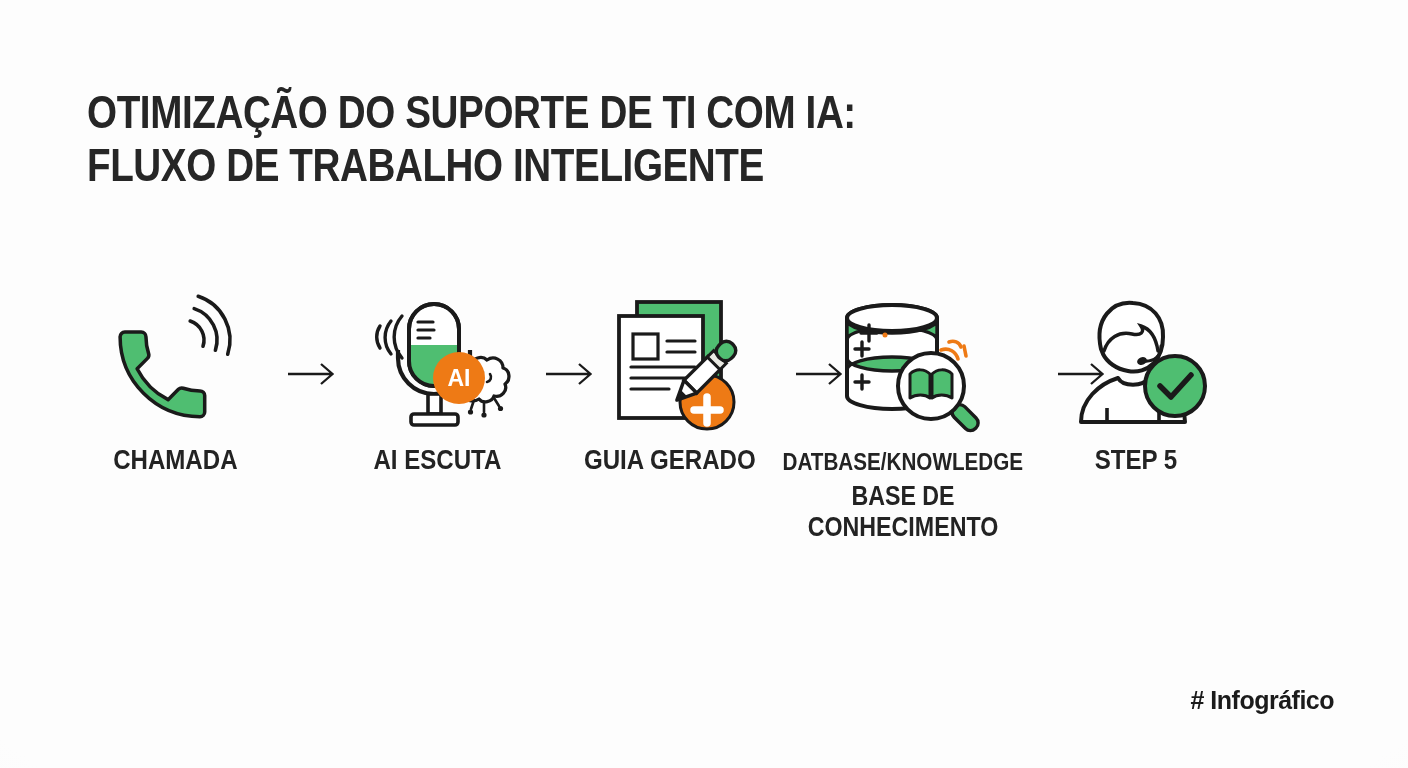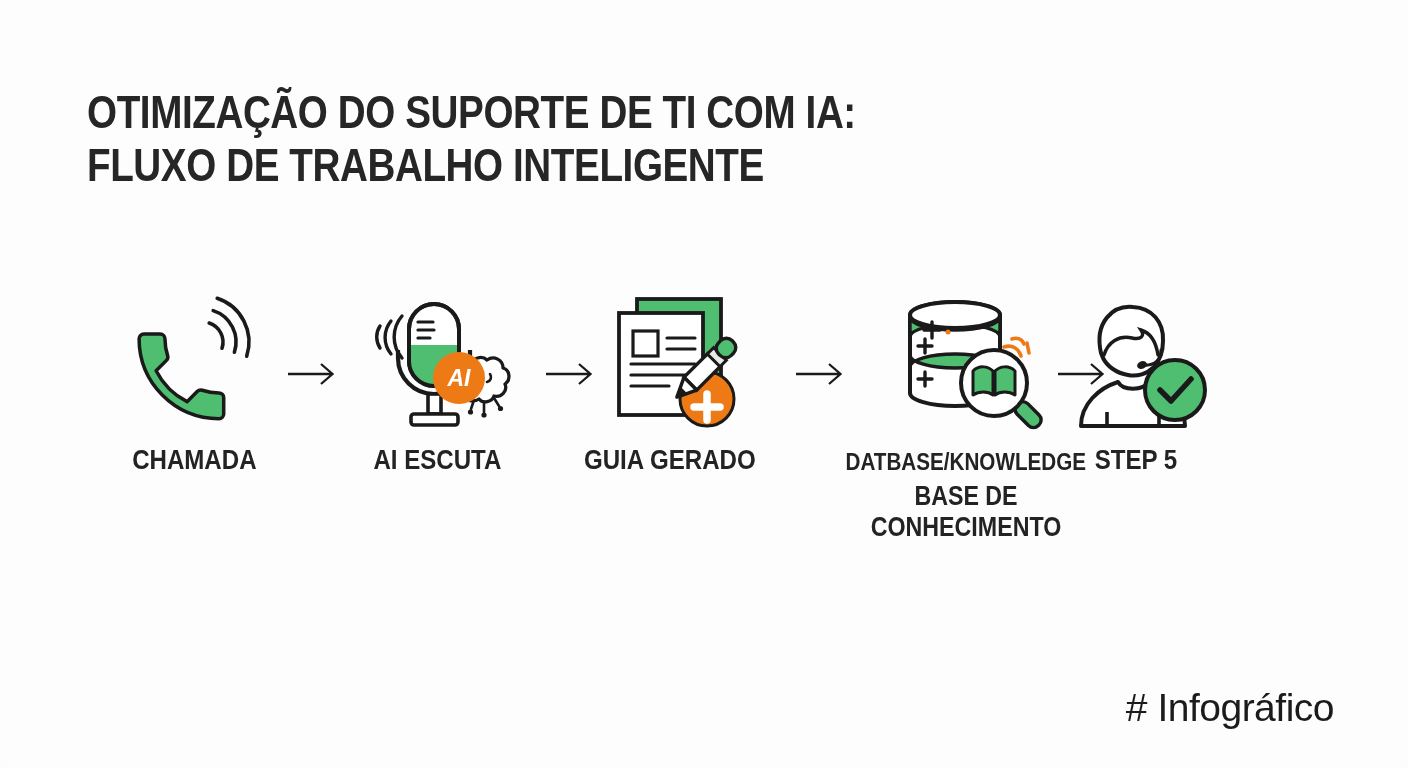--- a/index.html
+++ b/index.html
@@ -11,52 +11,52 @@
     width:1408px;height:768px;position:relative;overflow:hidden;
     font-family:"Liberation Sans",sans-serif;color:var(--text);
     background:radial-gradient(120% 150% at 50% 42%, #FDFDFD 55%, #F1F1F0 100%);
   }
   .title{
     position:absolute;left:87px;top:86px;
     font-size:46px;font-weight:bold;line-height:1.16;letter-spacing:-0.5px;
     transform:scaleX(0.84);transform-origin:left top;white-space:nowrap;color:#262626;
   }
   .step{position:absolute;top:294px;width:240px;display:flex;flex-direction:column;align-items:center;}
-  .icon-wrap{height:142px;display:flex;align-items:flex-end;justify-content:center;font-style:italic;}
+  .icon-wrap{height:142px;display:flex;align-items:flex-start;justify-content:center;}
   .step-label{
     margin-top:8px;font-size:28px;font-weight:bold;white-space:nowrap;
     transform:scaleX(0.86);transform-origin:center top;color:#232323;
   }
   .step-label.small{font-size:24px;margin-top:12px;}
   .step-sublabel{
     margin-top:5px;font-size:27px;font-weight:bold;text-align:center;width:240px;line-height:1.15;
     transform:scaleX(0.86);transform-origin:center top;color:#232323;
   }
   .arrow{position:absolute;top:359px;}
   .footer{
-    position:absolute;right:74px;top:686px;font-size:39px;font-weight:normal;
+    position:absolute;right:74px;top:686px;font-size:25px;font-weight:bold;
     letter-spacing:-0.5px;color:#1b1b1b;
   }
   
   .fill-green{fill:var(--green);} .fill-orange{fill:var(--orange);}
   .fill-white{fill:#fff;} .fill-dark{fill:var(--outline);} .no-fill{fill:none;}
   .stroke-dark{stroke:var(--outline);} .stroke-orange{stroke:var(--orange);}
   .badge-text{fill:#fff;font-weight:bold;font-size:23px;font-family:"Liberation Sans",sans-serif;text-anchor:middle;}
 </style>
 </head>
 <body>
 
 <div>
 
   <div class="title">
     <div>OTIMIZAÇÃO DO SUPORTE DE TI COM IA:</div>
     <div>FLUXO DE TRABALHO INTELIGENTE</div>
   </div>
 
-  <div class="step" style="left:74px">
+  <div class="step" style="left:55px">
     <div class="icon-wrap">
       <svg width="150" height="140" viewBox="0 0 150 140">
         <g transform="translate(6,24) scale(4.7)">
           <path class="fill-green stroke-dark" stroke-width="0.75" stroke-linejoin="round" d="M6.62 10.79c1.44 2.83 3.76 5.14 6.59 6.59l2.2-2.2c.27-.27.67-.36 1.02-.24 1.12.37 2.33.57 3.57.57.55 0 1 .45 1 1V20c0 .55-.45 1-1 1-9.39 0-17-7.61-17-17 0-.55.45-1 1-1h3.5c.55 0 1 .45 1 1 0 1.25.2 2.45.57 3.57.11.35.03.74-.25 1.02l-2.2 2.2z"></path>
         </g>
         <g class="no-fill stroke-dark" stroke-width="3.6" stroke-linecap="round">
           <path d="M90.2 27 A20 20 0 0 1 103 52.2"></path>
           <path d="M94.2 14.6 A33 33 0 0 1 115.4 56.2"></path>
           <path d="M98.2 2.3 A46 46 0 0 1 127.7 60.2"></path>
         </g>
@@ -150,21 +150,21 @@
     </div>
     <div class="step-label">GUIA GERADO</div>
   </div>
 
   <div class="arrow" style="left:793px">
     <svg width="54" height="30" viewBox="0 0 54 30">
       <path class="no-fill stroke-dark" stroke-width="2.3" d="M3 15 H46 M36 5 L47.5 15 L36 25"></path>
     </svg>
   </div>
 
-  <div class="step" style="left:846px">
+  <div class="step" style="left:783px">
     <div class="icon-wrap">
       <svg width="160" height="145" viewBox="0 0 160 145">
         <path d="M24 24 A45 13 0 0 1 114 24 L114 102 A45 13 0 0 1 24 102 Z" class="fill-white stroke-dark" stroke-width="4"></path>
         <path d="M24 26 A45 13 0 0 0 114 26 L114 46 A45 13 0 0 0 24 46 Z" class="fill-green stroke-dark" stroke-width="3.4"></path>
         <path d="M24 64 A45 13 0 0 0 114 64 L114 76 A45 13 0 0 0 24 76 Z" class="fill-green stroke-dark" stroke-width="3.4"></path>
         <ellipse cx="69" cy="24" rx="45" ry="13" class="fill-white stroke-dark" stroke-width="4"></ellipse>
         <g class="no-fill stroke-dark" stroke-width="3.4" stroke-linecap="round">
           <path d="M38 39 H54 M46 31 V47"></path>
           <path d="M32 55 H46 M39 48 V62"></path>
           <path d="M32 88 H46 M39 81 V95"></path>

